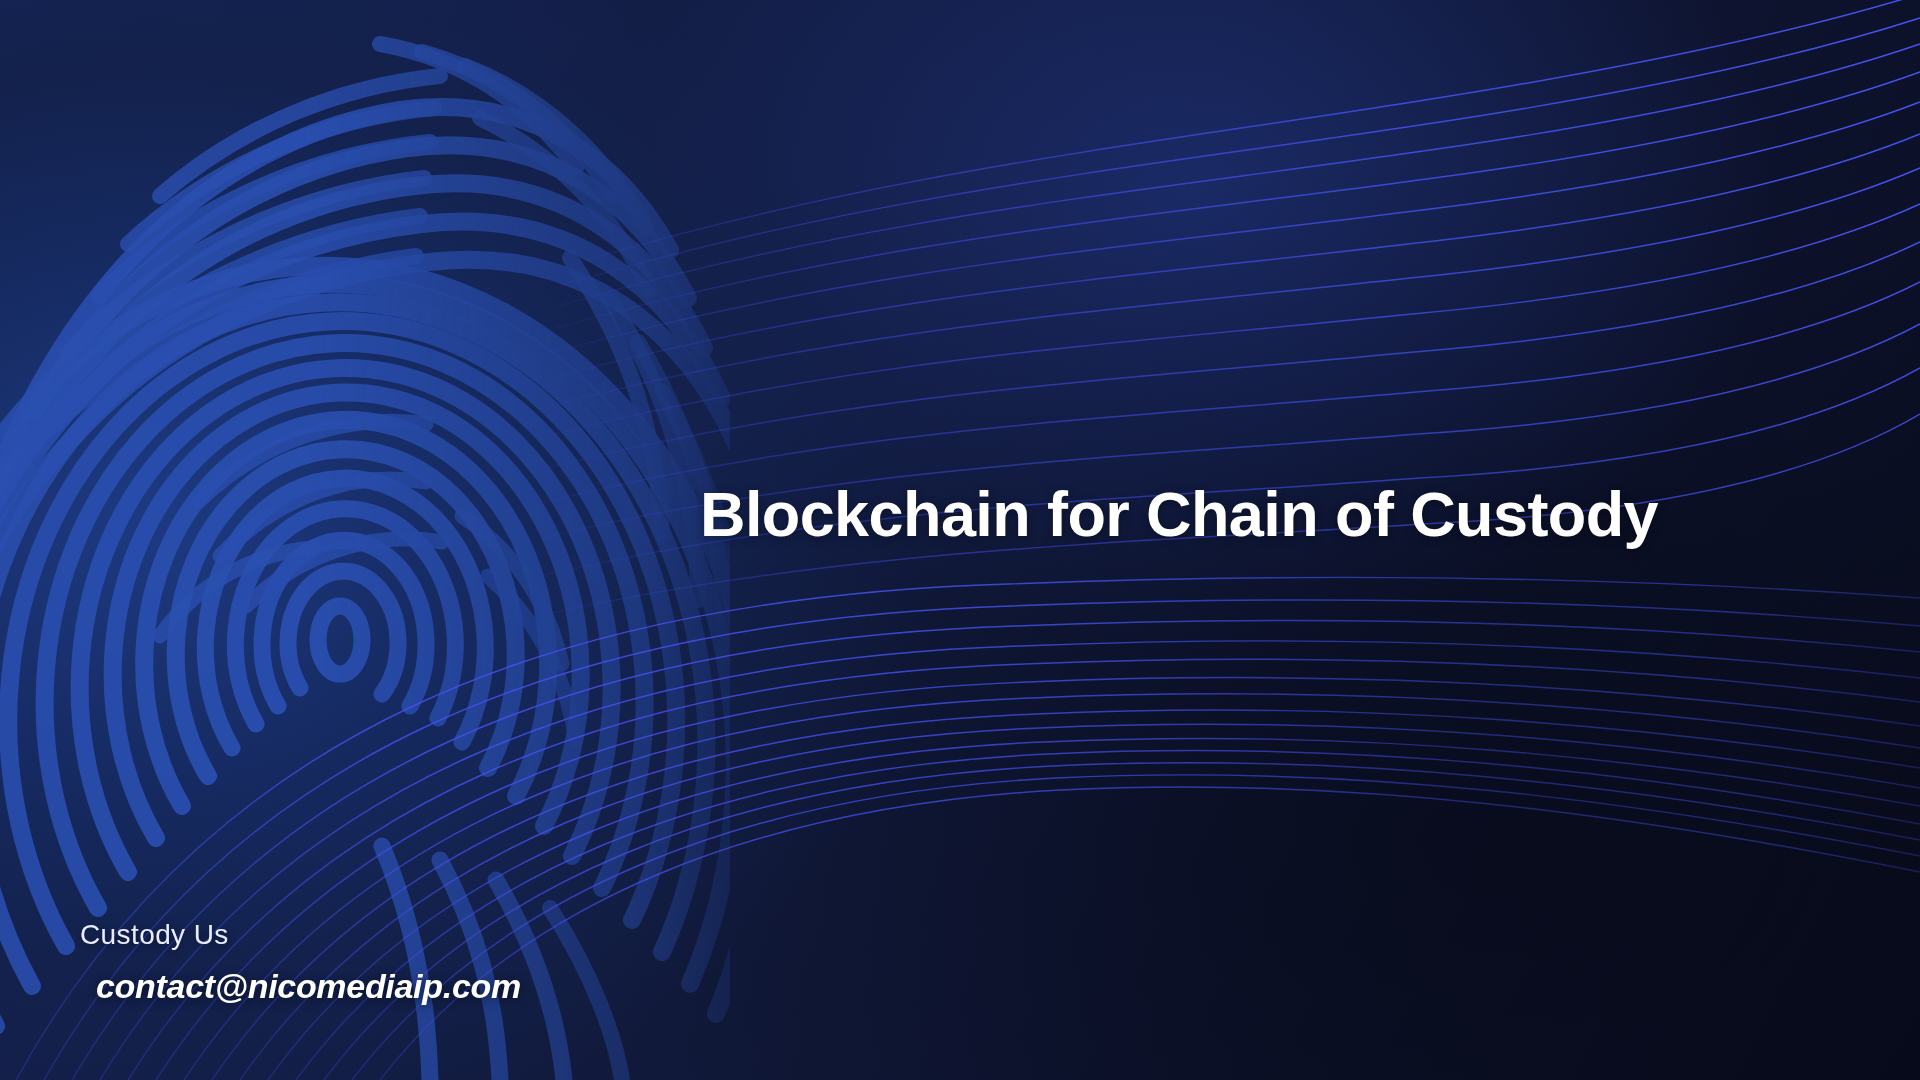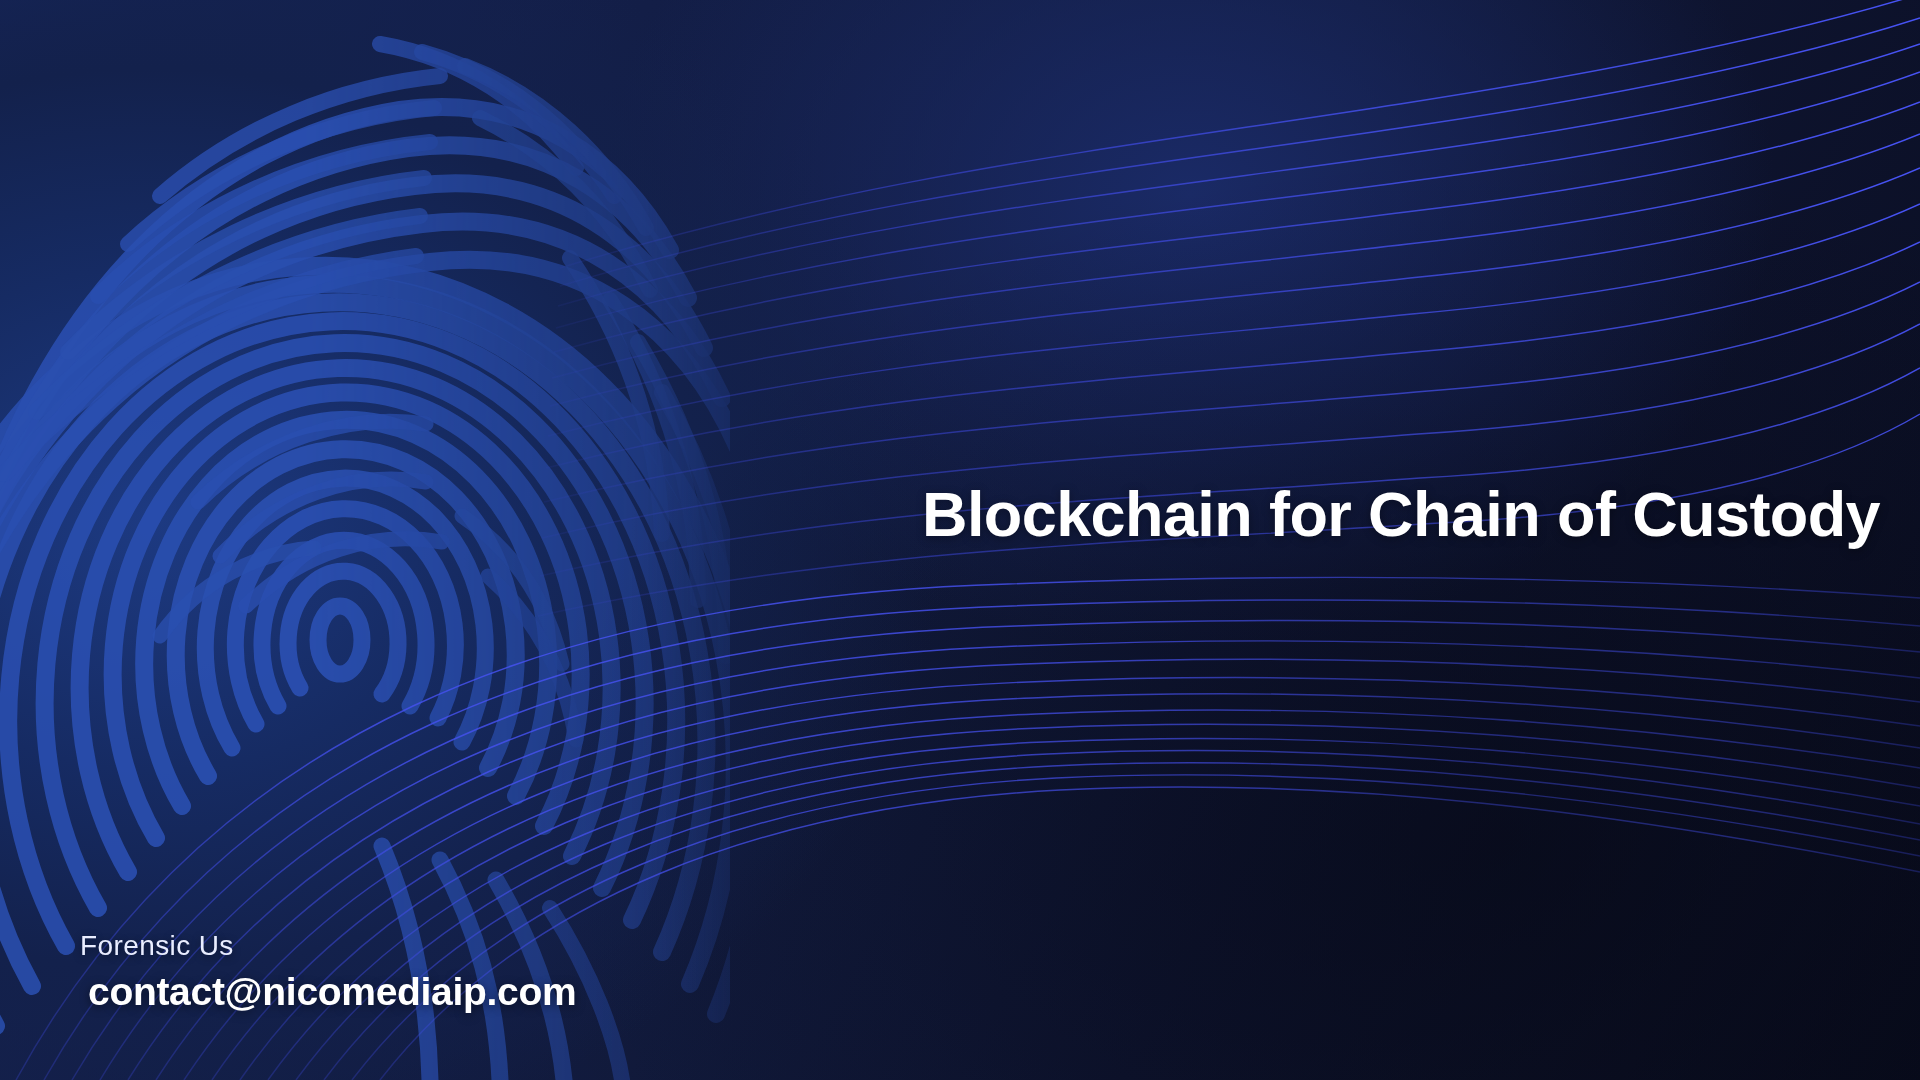--- a/index.html
+++ b/index.html
@@ -38,21 +38,20 @@
     background: radial-gradient(ellipse 1400px 1000px at 78% 78%, rgba(5,7,18,0.55) 0%, rgba(5,7,18,0.15) 45%, rgba(5,7,18,0) 70%);
     pointer-events: none;
   }
 
   
   #headline-block {
     position: absolute;
     left: 700px;
     top: 482px;
     width: 1180px;
-    text-align: right;
   }
   #title {
     margin: 0;
     font-family: "Liberation Sans", sans-serif;
     font-size: 63px;
     font-weight: 700;
     line-height: 1.04;
     letter-spacing: -0.6px;
     color: #ffffff;
     white-space: nowrap;
@@ -79,27 +78,28 @@
   #contact-label {
     margin: 0 0 8px 0;
     font-family: "Liberation Sans", sans-serif;
     font-size: 28px;
     font-weight: 300;
     letter-spacing: 0.4px;
     color: #e9edff;
     text-shadow: 0 2px 8px rgba(0,0,0,0.45);
   }
   #contact-email {
-    margin: 8px;
-    font-family: "Liberation Sans", sans-serif;
-    font-size: 39px;
+    margin: 16px;
+    font-family: "Liberation Sans", sans-serif;
+    font-size: 34px;
     font-weight: 700;
     letter-spacing: -0.3px;
     color: #ffffff;
     text-shadow: 0 2px 10px rgba(0,0,0,0.5);
+    font-style: italic;
   }
 
   svg { display: block; }
 </style>
 </head>
 <body>
 
 <div id="banner">
 
   <svg class="layer" viewBox="0 0 1920 1080" preserveAspectRatio="none" aria-hidden="true">
@@ -226,17 +226,17 @@
     </g>
   </svg>
 
   <div id="vignette"></div>
 
   <div id="headline-block">
     <h1 id="title">Blockchain for Chain of Custody</h1>
   </div>
 
   <div id="contact-block">
-    <div id="contact-label">Forensic Us</div>
+    <div id="contact-label">Custody Us</div>
     <div id="contact-email">contact@nicomediaip.com</div>
   </div>
 
 </div>
 
 </body></html>

